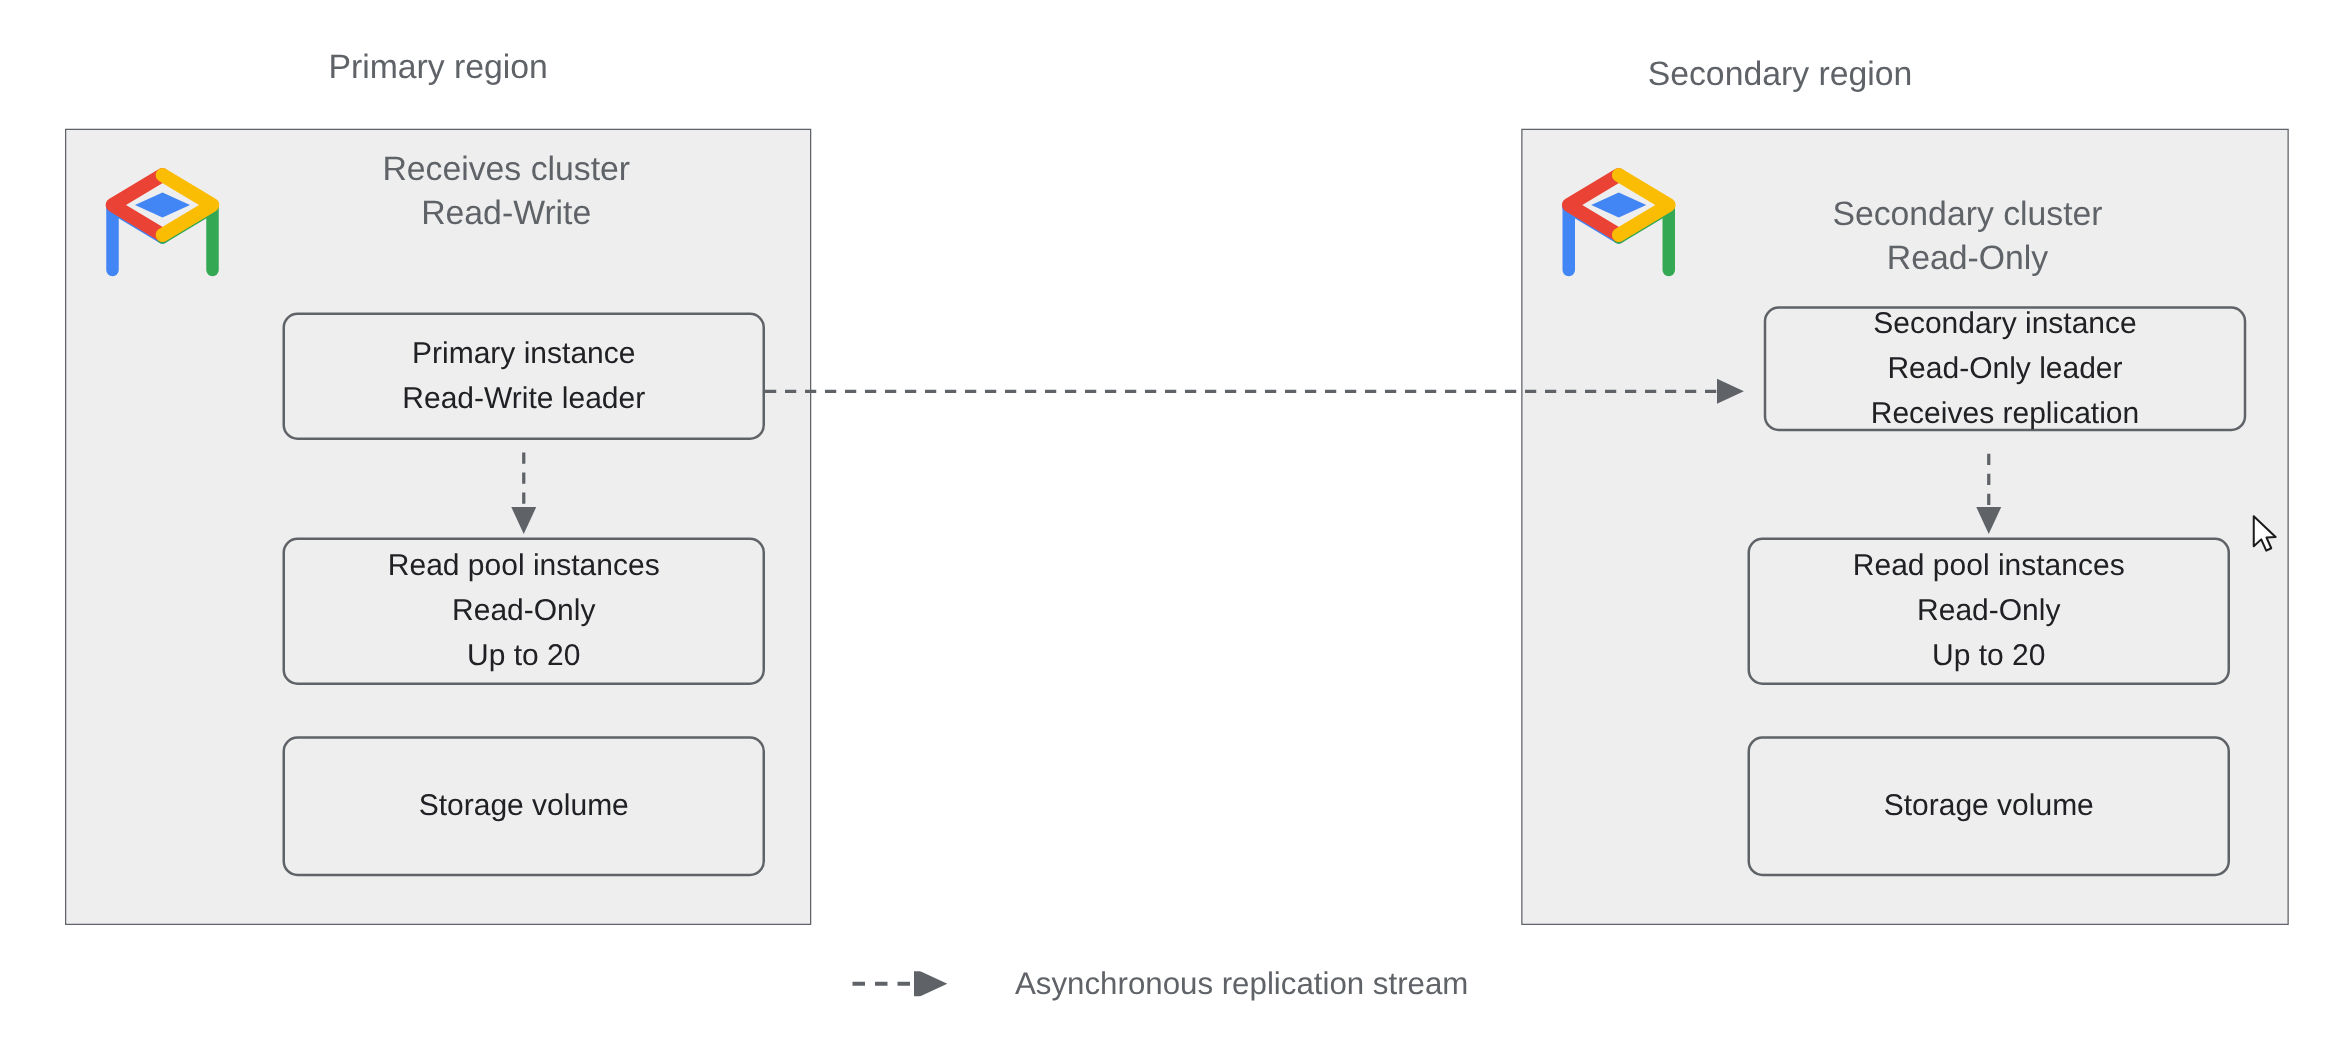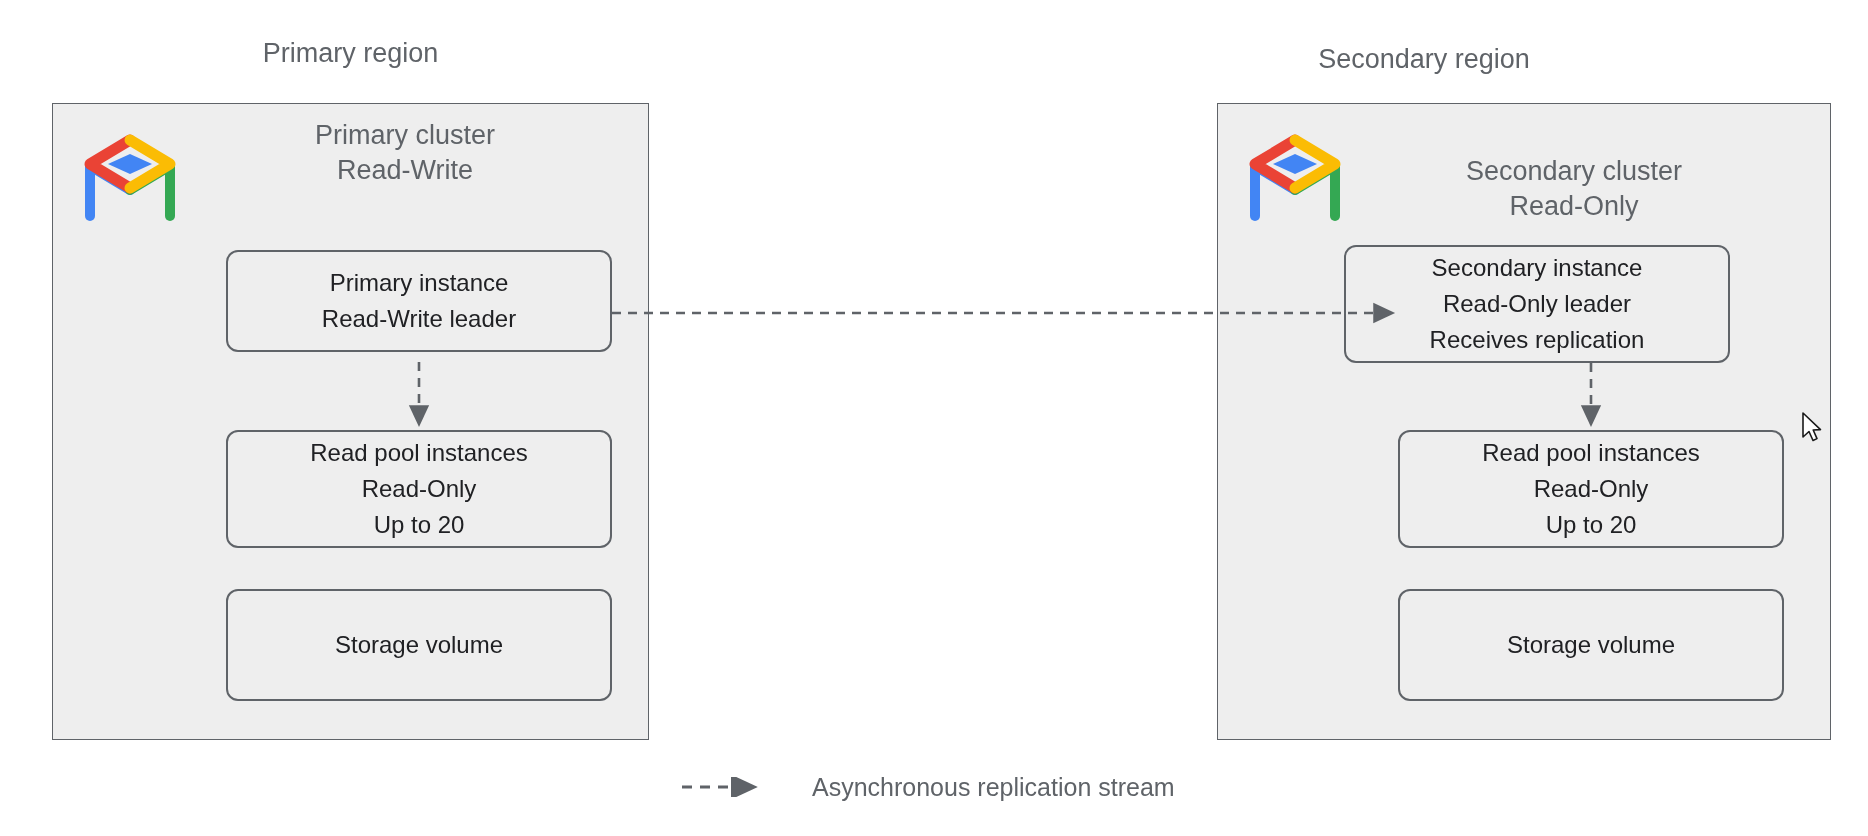--- a/index.html
+++ b/index.html
@@ -79,21 +79,21 @@
     font-size: 24px;
     line-height: 36px;
     text-align: center;
     white-space: pre-line;
   }
 
   #node-primary-instance   { left: 226px;  top: 250px; width: 386px; height: 102px; }
   #node-primary-readpool   { left: 226px;  top: 430px; width: 386px; height: 118px; }
   #node-primary-storage    { left: 226px;  top: 589px; width: 386px; height: 112px; }
 
-  #node-secondary-instance { left: 1344px; top: 245px; width: 386px; height: 118px; }
+  #node-secondary-instance { left: 1411px; top: 245px; width: 386px; height: 100px; }
   #node-secondary-readpool { left: 1398px; top: 430px; width: 386px; height: 118px; }
   #node-secondary-storage  { left: 1398px; top: 589px; width: 386px; height: 112px; }
 
   
   #connectors {
     position: absolute;
     left: 0; top: 0;
     width: 1868px;
     height: 836px;
     pointer-events: none;
@@ -130,21 +130,21 @@
 <body>
 
 <div id="stage">
 
   <div class="region-label" id="region-label-secondary">Secondary region</div>
 
   <div class="region-label" id="region-label-primary">Primary region</div>
 
   <div class="cluster-panel" id="cluster-panel-primary"></div>
 
-  <div class="cluster-title" id="cluster-title-primary">Primary cluster
+  <div class="cluster-title" id="cluster-title-primary">Receives cluster
 Read-Write</div>
 
   <svg class="logo" id="logo-primary" viewBox="0 0 104 104" aria-hidden="true">
 
     <path d="M12 38 L12 88" stroke="#4285f4" stroke-width="10" stroke-linecap="round" fill="none"></path>
     <path d="M92 38 L92 88" stroke="#34a853" stroke-width="10" stroke-linecap="round" fill="none"></path>
     <path d="M12 38 L52 62" stroke="#4285f4" stroke-width="10" stroke-linecap="round" stroke-linejoin="round" fill="none"></path>
     <path d="M92 38 L52 62" stroke="#34a853" stroke-width="10" stroke-linecap="round" stroke-linejoin="round" fill="none"></path>
 
     <path d="M52 12 L12 36 L52 60" stroke="#ea4335" stroke-width="11" stroke-linejoin="round" stroke-linecap="round" fill="none"></path>

